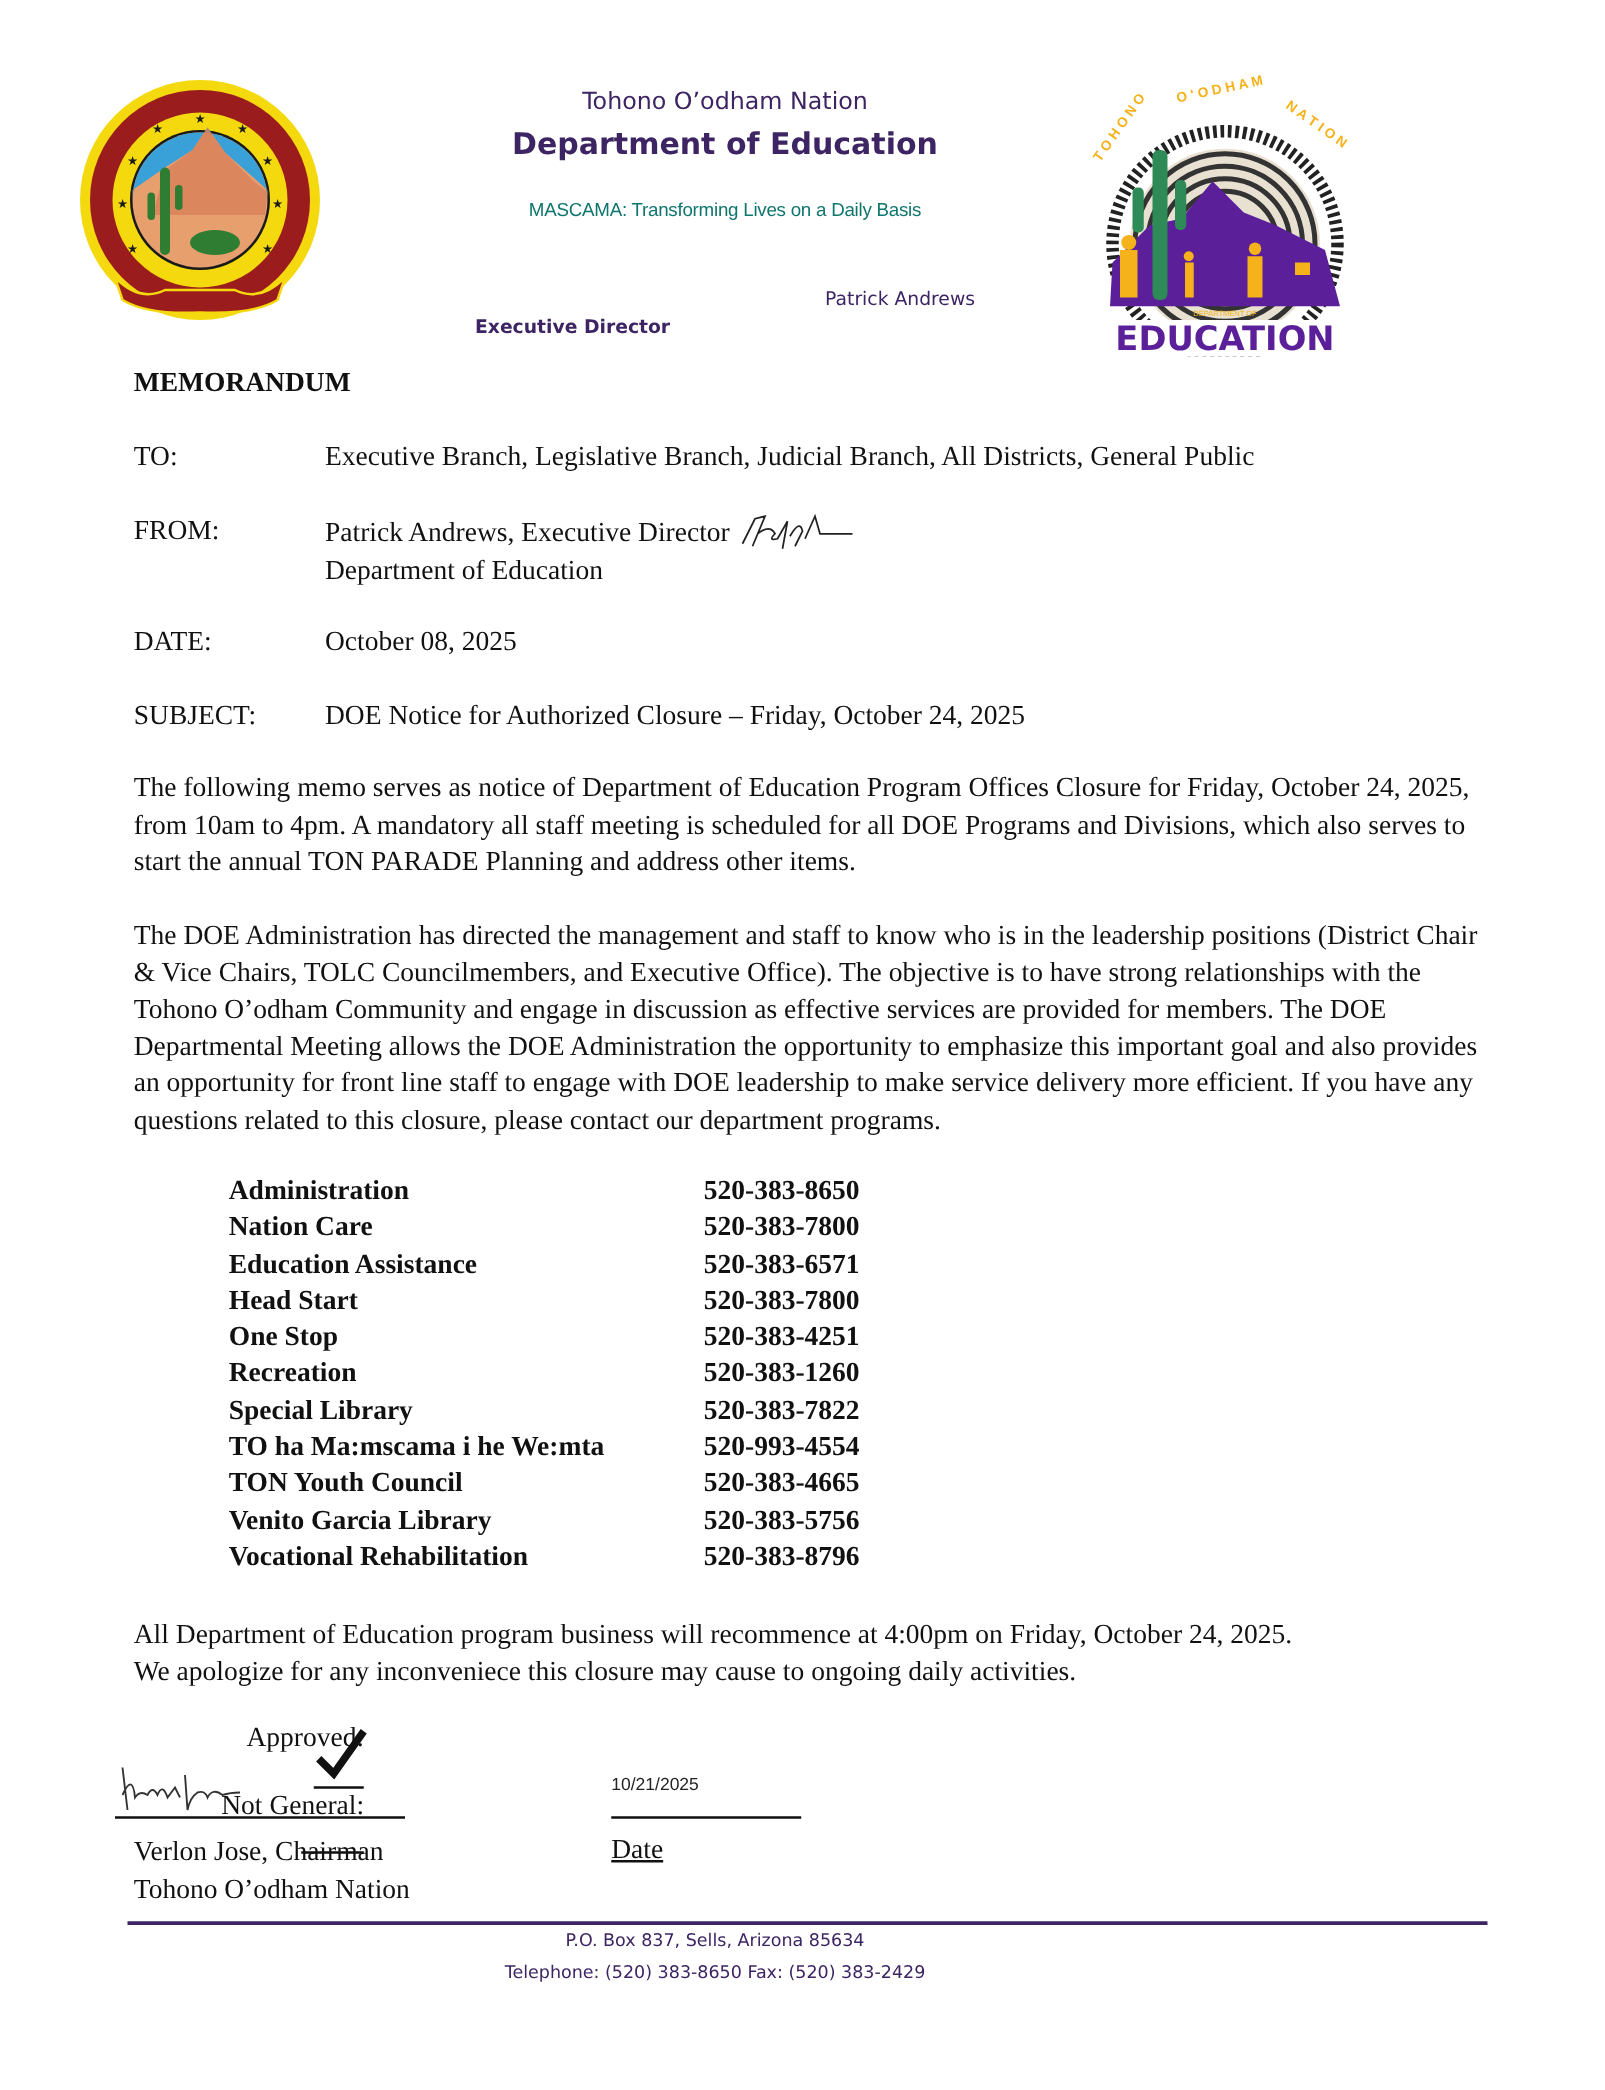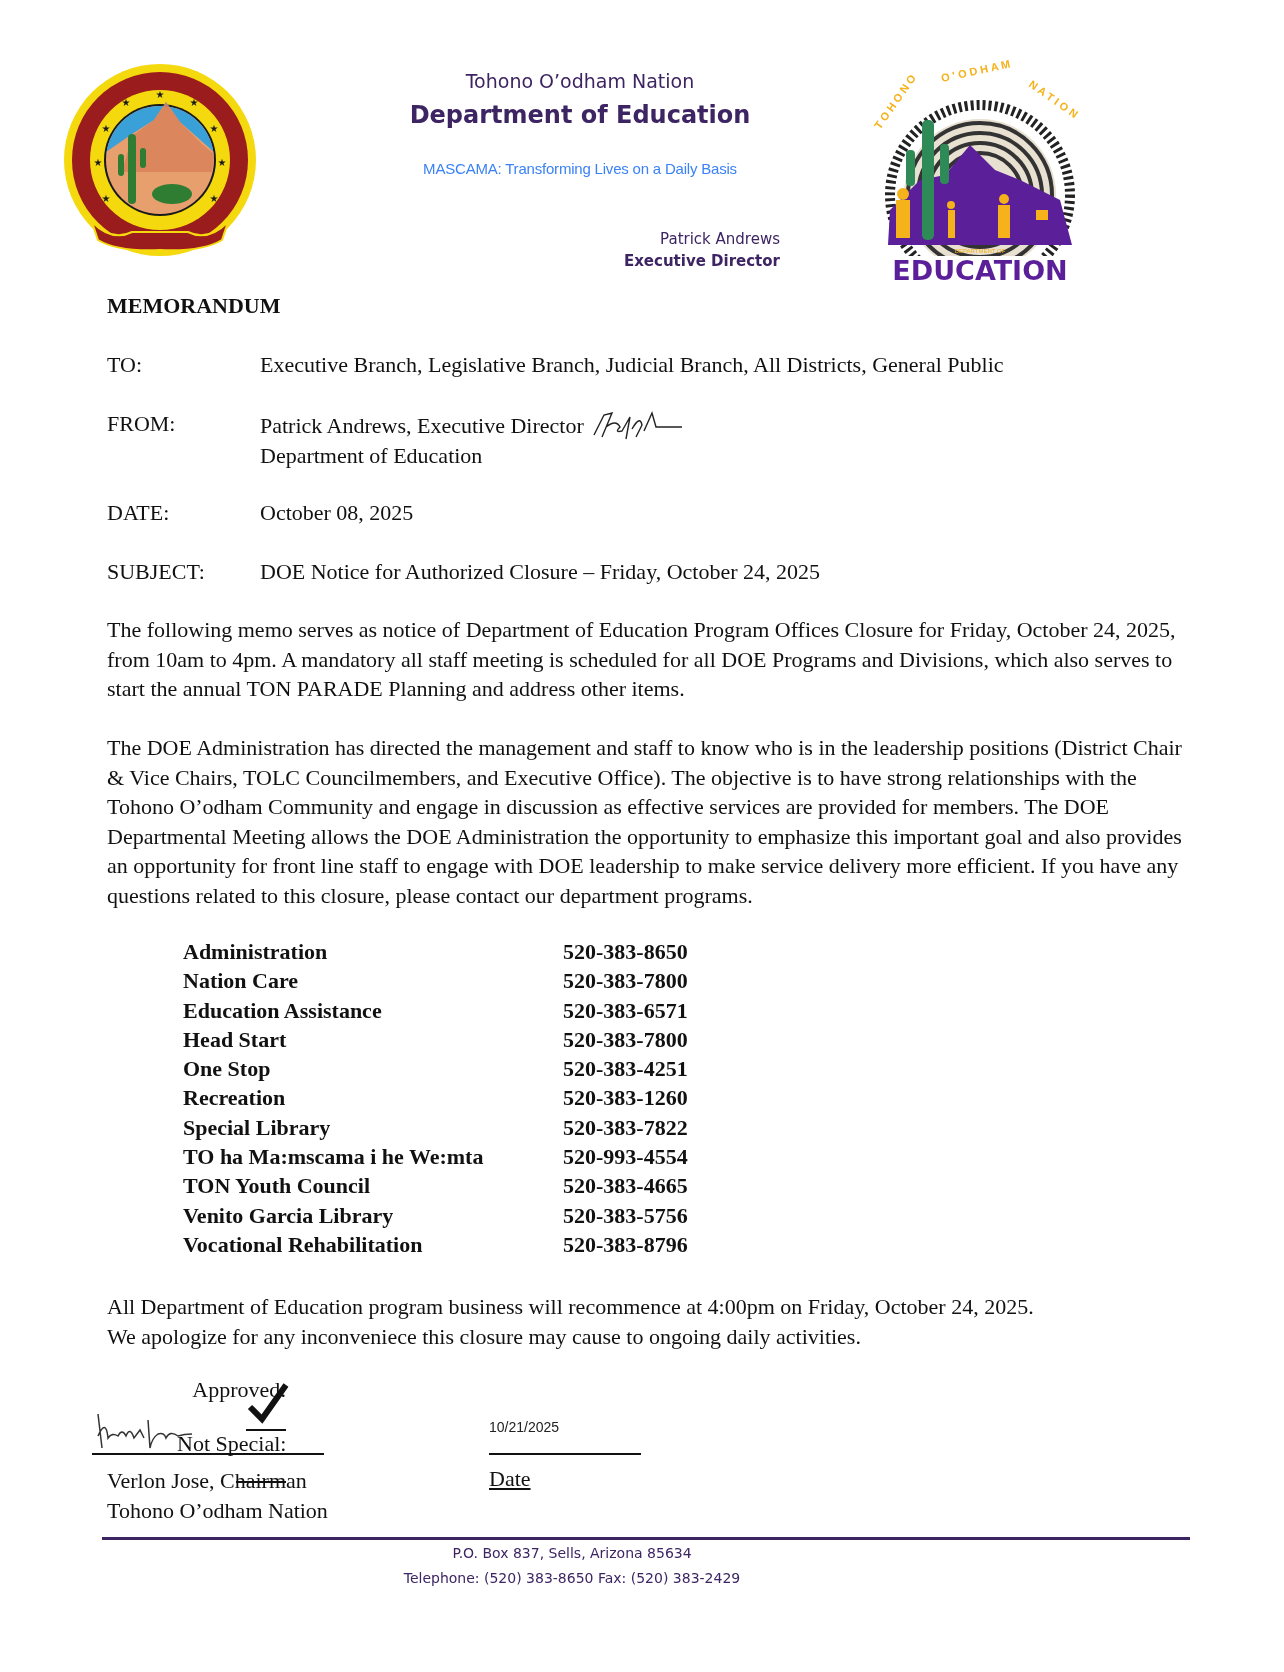--- a/index.html
+++ b/index.html
@@ -4,23 +4,23 @@
 <style>
   html, body { margin: 0; padding: 0; background: #ffffff; }
   body { width: 1284px; height: 1672px; position: relative; overflow: hidden; color: #111; }
   .serif { font-family: "Liberation Serif", "DejaVu Serif", serif; }
   .sans { font-family: "Liberation Sans", "DejaVu Sans", sans-serif; }
   .abs { position: absolute; }
 
   
   .hdr-nation { left: 380px; top: 70px; width: 400px; text-align: center; font-family: "DejaVu Sans", sans-serif; font-size: 19px; color: #3d2463; }
   .hdr-dept { left: 330px; top: 101px; width: 500px; text-align: center; font-family: "DejaVu Sans", sans-serif; font-weight: bold; font-size: 24px; color: #3d2463; }
-  .hdr-motto { left: 330px; top: 160px; width: 500px; text-align: center; font-family: "Liberation Sans", sans-serif; font-size: 15px; color: #3b82f6; letter-spacing: -0.2px; }
+  .hdr-motto { left: 330px; top: 160px; width: 500px; text-align: center; font-family: "Liberation Sans", sans-serif; font-size: 15px; color: #0f766e; letter-spacing: -0.2px; }
   .hdr-name { left: 380px; top: 230px; width: 400px; text-align: right; font-family: "DejaVu Sans", sans-serif; font-size: 15px; color: #3d2463; }
-  .hdr-role { left: 380px; top: 252px; width: 400px; text-align: right; font-family: "DejaVu Sans", sans-serif; font-weight: bold; font-size: 15px; color: #3d2463; }
+  .hdr-role { left: 380px; top: 252px; width: 400px; text-align: left; font-family: "DejaVu Sans", sans-serif; font-weight: bold; font-size: 15px; color: #3d2463; }
 
   .seal { left: 62px; top: 62px; width: 196px; height: 196px; }
   .edu-logo { left: 860px; top: 60px; width: 240px; height: 225px; }
 
   
   .memo-title { left: 107px; top: 293px; font-size: 22px; font-weight: bold; }
   .field-label { left: 107px; font-size: 22px; }
   .field-val { left: 260px; font-size: 22px; line-height: 29px; }
   .para { left: 107px; width: 1090px; font-size: 22px; line-height: 29.5px; }
 
@@ -180,21 +180,21 @@
   <div>We apologize for any inconveniece this closure may cause to ongoing daily activities.</div>
 </div>
 
 <div class="abs serif approved-row" style="display:flex;align-items:flex-end;">
   <span>Approved:</span>
   <span style="position:relative;display:inline-block;width:40px;height:26px;border-bottom:2px solid #111;margin-left:8px;">
     <svg width="44" height="44" viewBox="0 0 44 44" style="position:absolute;left:0;top:-22px;">
       <path d="M4,26 L16,38 L40,4" fill="none" stroke="#111" stroke-width="6" stroke-linejoin="miter"></path>
     </svg>
   </span>
-  <span style="margin-left:70px">Not Special:</span>
+  <span style="margin-left:70px">Not General:</span>
   <span style="display:inline-block;width:50px;height:24px;border-bottom:2px solid #111;margin-left:8px;"></span>
 </div>
 
 <div class="abs" style="left:92px;top:1408px;">
   <svg width="120" height="44" viewBox="0 0 120 44">
     <path d="M6,6 L10,40 M6,28 Q14,10 16,30 Q20,24 26,28 Q30,20 34,28 Q38,18 42,30 L48,22 L52,30 M56,12 L58,40 Q60,30 66,26 Q72,24 74,30 Q78,22 86,28 Q92,26 100,26" fill="none" stroke="#333" stroke-width="1.5"></path>
   </svg>
 </div>
 <div class="abs sig-line" style="left:92px;top:1453px;width:232px;"></div>
 <div class="abs sans" style="left:489px;top:1419px;font-size:14px;color:#222;">10/21/2025</div>

